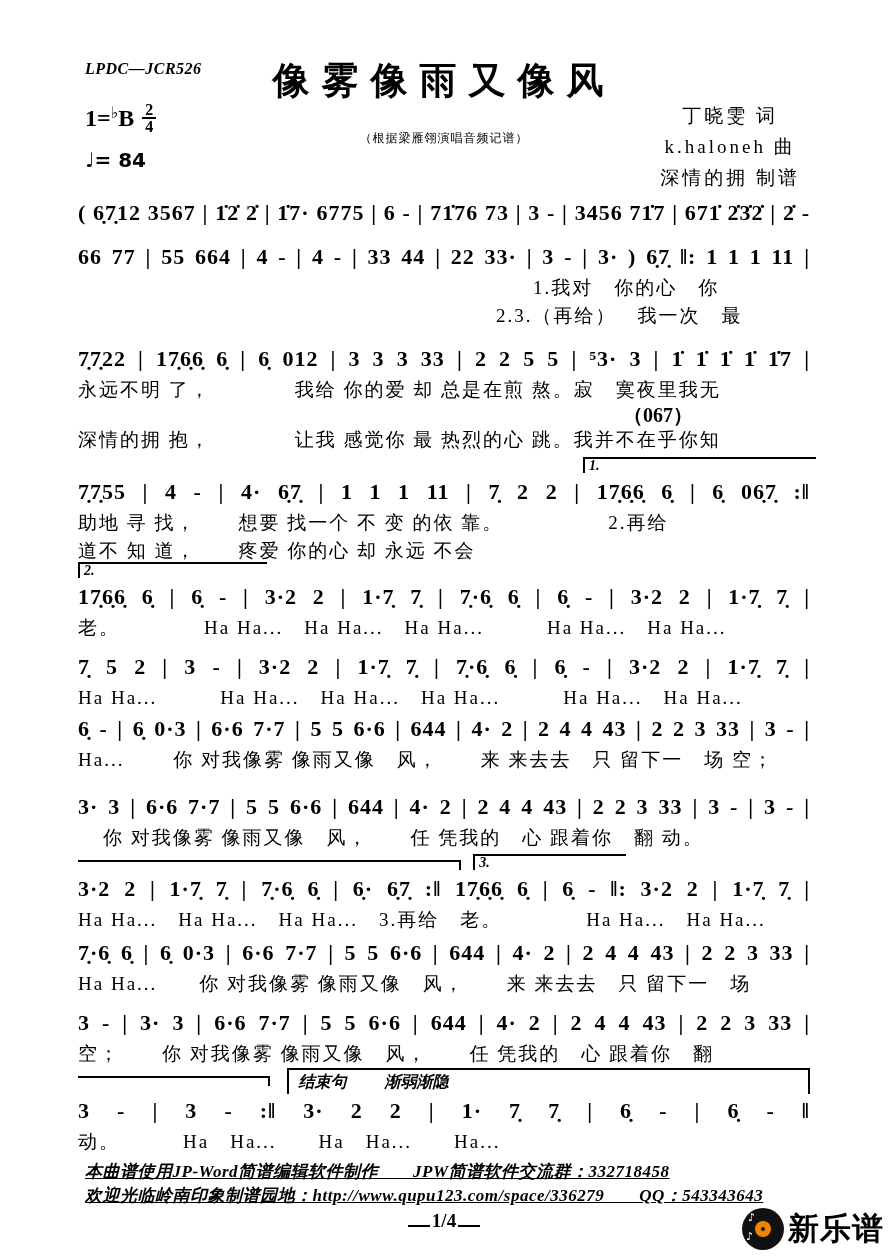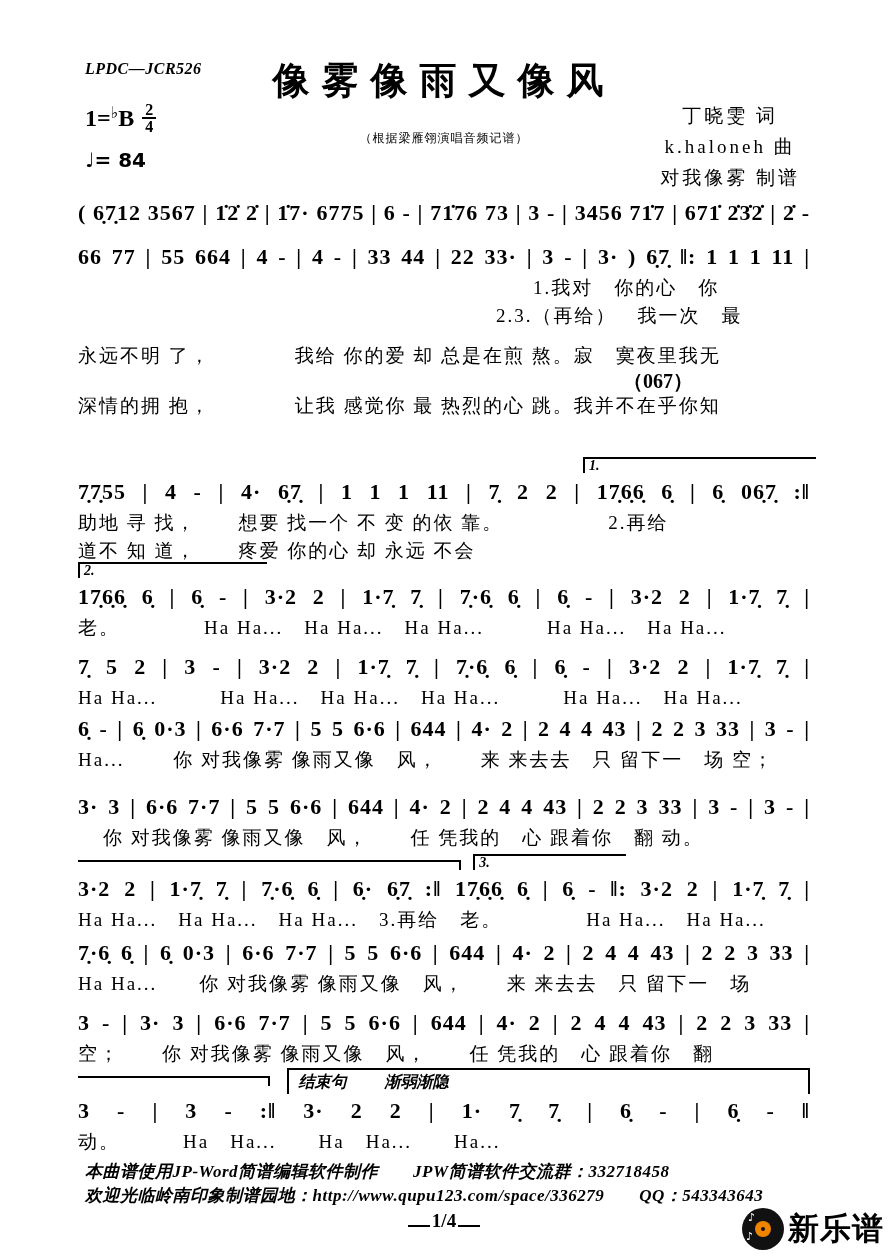--- a/index.html
+++ b/index.html
@@ -24,21 +24,21 @@
          text-align:justify;text-align-last:justify;overflow:hidden;max-height:36px;}
   .lyric{font-size:19px;line-height:28px;letter-spacing:2px;white-space:pre;overflow:hidden;}
   .inline-note{font-size:20px;font-weight:bold;line-height:22px;white-space:pre;}
   .bracketrow{position:relative;height:20px;}
   .volta{position:absolute;top:2px;height:14px;border-top:2px solid #000;border-left:2px solid #000;
          font-size:14px;font-style:italic;font-weight:bold;padding-left:4px;line-height:14px;}
   .sectline{position:absolute;top:8px;height:8px;border-top:2px solid #000;border-right:2px solid #000;}
   .endbox{position:absolute;top:0;height:24px;border-top:2px solid #000;border-left:2px solid #000;border-right:2px solid #000;}
   .endbox span{font-size:16px;font-style:italic;font-weight:bold;margin-right:28px;margin-left:10px;line-height:24px;display:inline-block;}
   
-  .footline{position:absolute;left:85px;width:740px;font-size:17px;font-style:italic;font-weight:bold;letter-spacing:.5px;white-space:pre;}
+  .footline{position:absolute;left:85px;width:740px;font-size:17px;font-style:italic;font-weight:bold;letter-spacing:.5px;white-space:pre;text-decoration:underline;}
   .pageno{position:absolute;left:0;top:1210px;width:888px;text-align:center;font-size:19px;font-weight:bold;}
   .pagedash{display:inline-block;width:22px;border-bottom:2px solid #000;height:14px;margin:0 2px;}
   .logo{position:absolute;right:4px;top:1208px;display:flex;align-items:center;}
   .disc{position:relative;width:42px;height:42px;border-radius:50%;background:#111;margin-right:4px;}
   .disc .hub{position:absolute;left:13px;top:13px;width:16px;height:16px;border-radius:50%;background:#f08300;}
   .disc .pin{position:absolute;left:19px;top:19px;width:4px;height:4px;border-radius:50%;background:#111;}
   .disc .n1,.disc .n2{position:absolute;color:#fff;font-size:11px;font-family:"DejaVu Sans",sans-serif;}
   .disc .n1{left:6px;top:3px;} .disc .n2{left:4px;top:22px;}
   .logotext{font-size:31px;font-weight:900;letter-spacing:1px;
             font-family:"Liberation Sans","DejaVu Sans",sans-serif;}
@@ -49,34 +49,35 @@
 <div class="page">
 
   <div class="catalog">LPDC—JCR526</div>
   <div class="title">像雾像雨又像风</div>
   <div class="keyline"><span>1=</span><span class="flat">♭</span><span>B</span><span class="frac"><span class="num">2</span><span class="den">4</span></span></div>
   <div class="tempo">♩= 84</div>
   <div class="subtitle">（根据梁雁翎演唱音频记谱）</div>
   <div class="credits">
     <div>丁晓雯 词</div>
     <div>k.haloneh 曲</div>
-    <div>对我像雾 制谱</div>
+    <div>深情的拥 制谱</div>
   </div>
 
   <div class="system" style="top:196px">
     <div class="notes">( 6̣7̣12 3567 | 1̇2̇ 2̇ | 1̇7· 6775 | 6 - | 71̇76 73 | 3 - | 3456 71̇7 | 671̇ 2̇3̇2̇ | 2̇ - |</div>
   </div>
 
   <div class="system" style="top:240px">
     <div class="notes">66 77 | 55 664 | 4 - | 4 - | 33 44 | 22 33· | 3 - | 3· ) 6̣7̣ ‖: 1 1 1 11 |</div>
     <div class="lyric" style="padding-left:455px">1.我对　你的心　你</div>
     <div class="lyric" style="padding-left:418px">2.3.（再给）　我一次　最</div>
   </div>
 
   <div class="system" style="top:342px">
+    <div class="notes">7̣7̣22 | 17̣6̣6̣ 6̣ | 6̣ 012 | 3 3 3 33 | 2 2 5 5 | ⁵3· 3 | 1̇ 1̇ 1̇ 1̇ 1̇7 |</div>
     <div class="lyric">永远不明 了，　　　　我给 你的爱 却 总是在煎 熬。寂　寞夜里我无</div>
     <div class="inline-note" style="padding-left:545px">（067）</div>
     <div class="lyric">深情的拥 抱，　　　　让我 感觉你 最 热烈的心 跳。我并不在乎你知</div>
   </div>
 
   <div class="system" style="top:455px">
     <div class="bracketrow">
       <div class="volta" style="left:69%;width:31%"><span>1.</span></div>
     </div>
     <div class="notes">7̣7̣55 | 4 - | 4· 6̣7̣ | 1 1 1 11 | 7̣ 2 2 | 17̣6̣6̣ 6̣ | 6̣ 06̣7̣ :‖</div>

